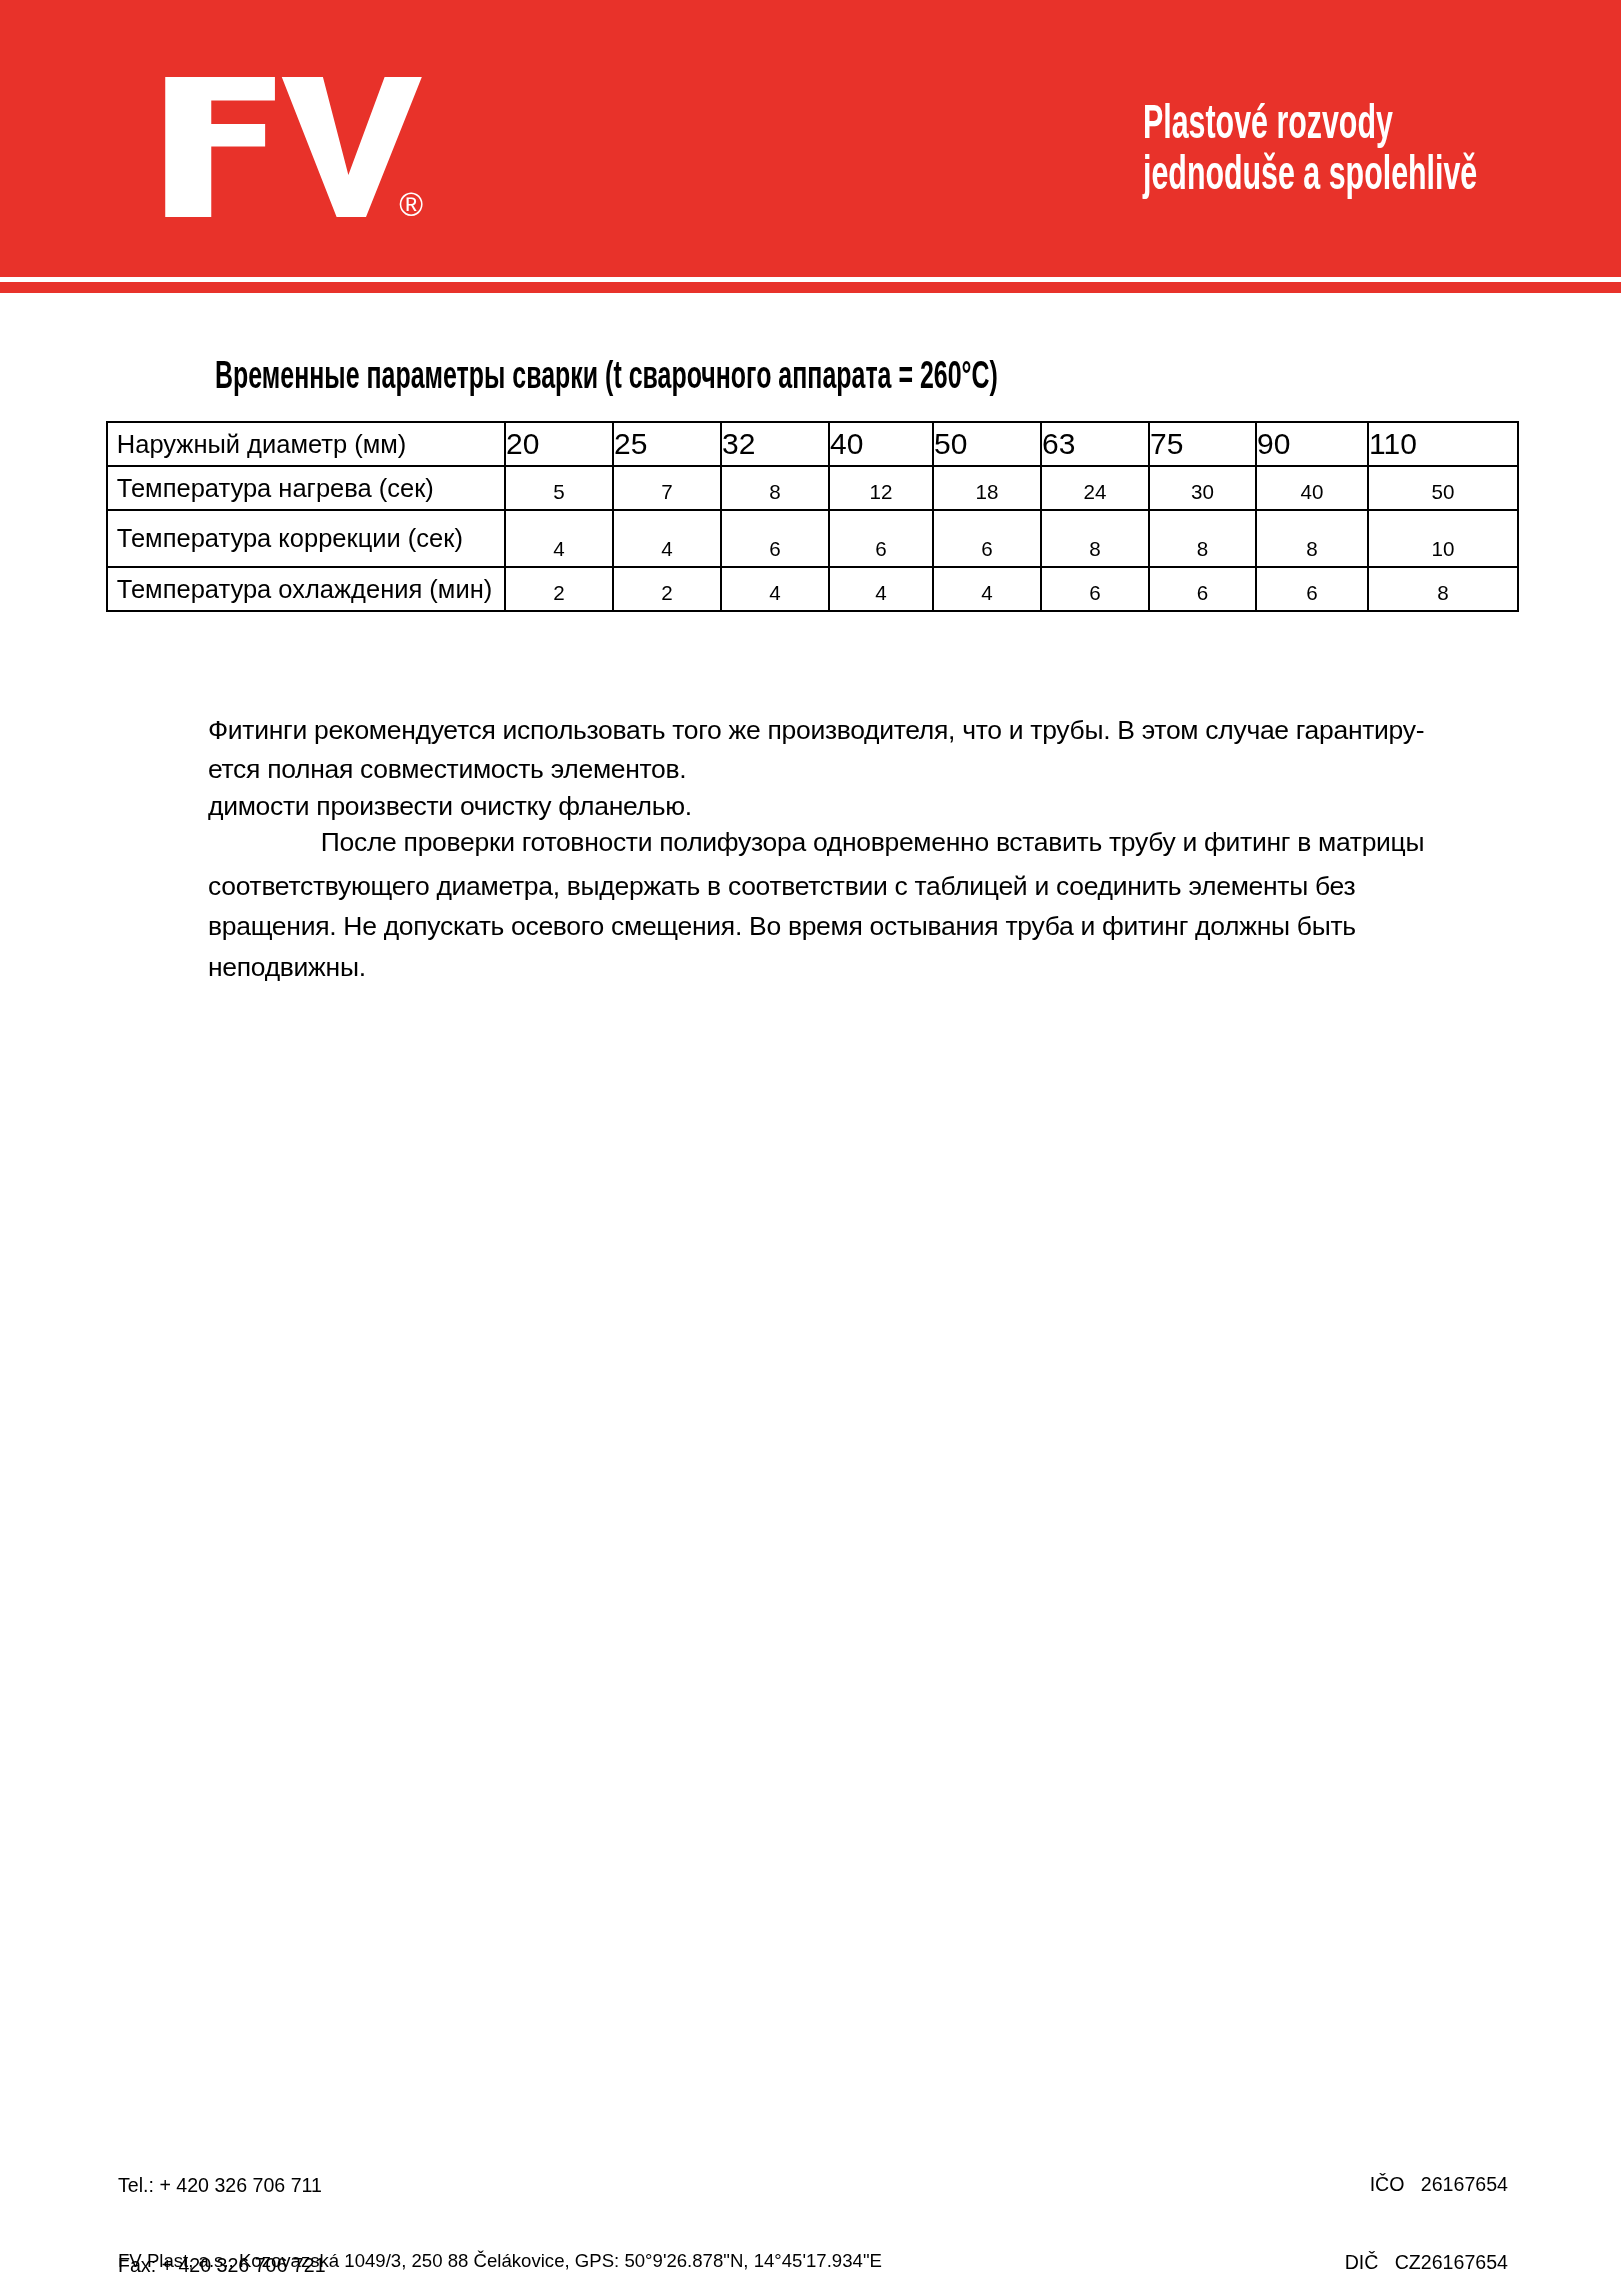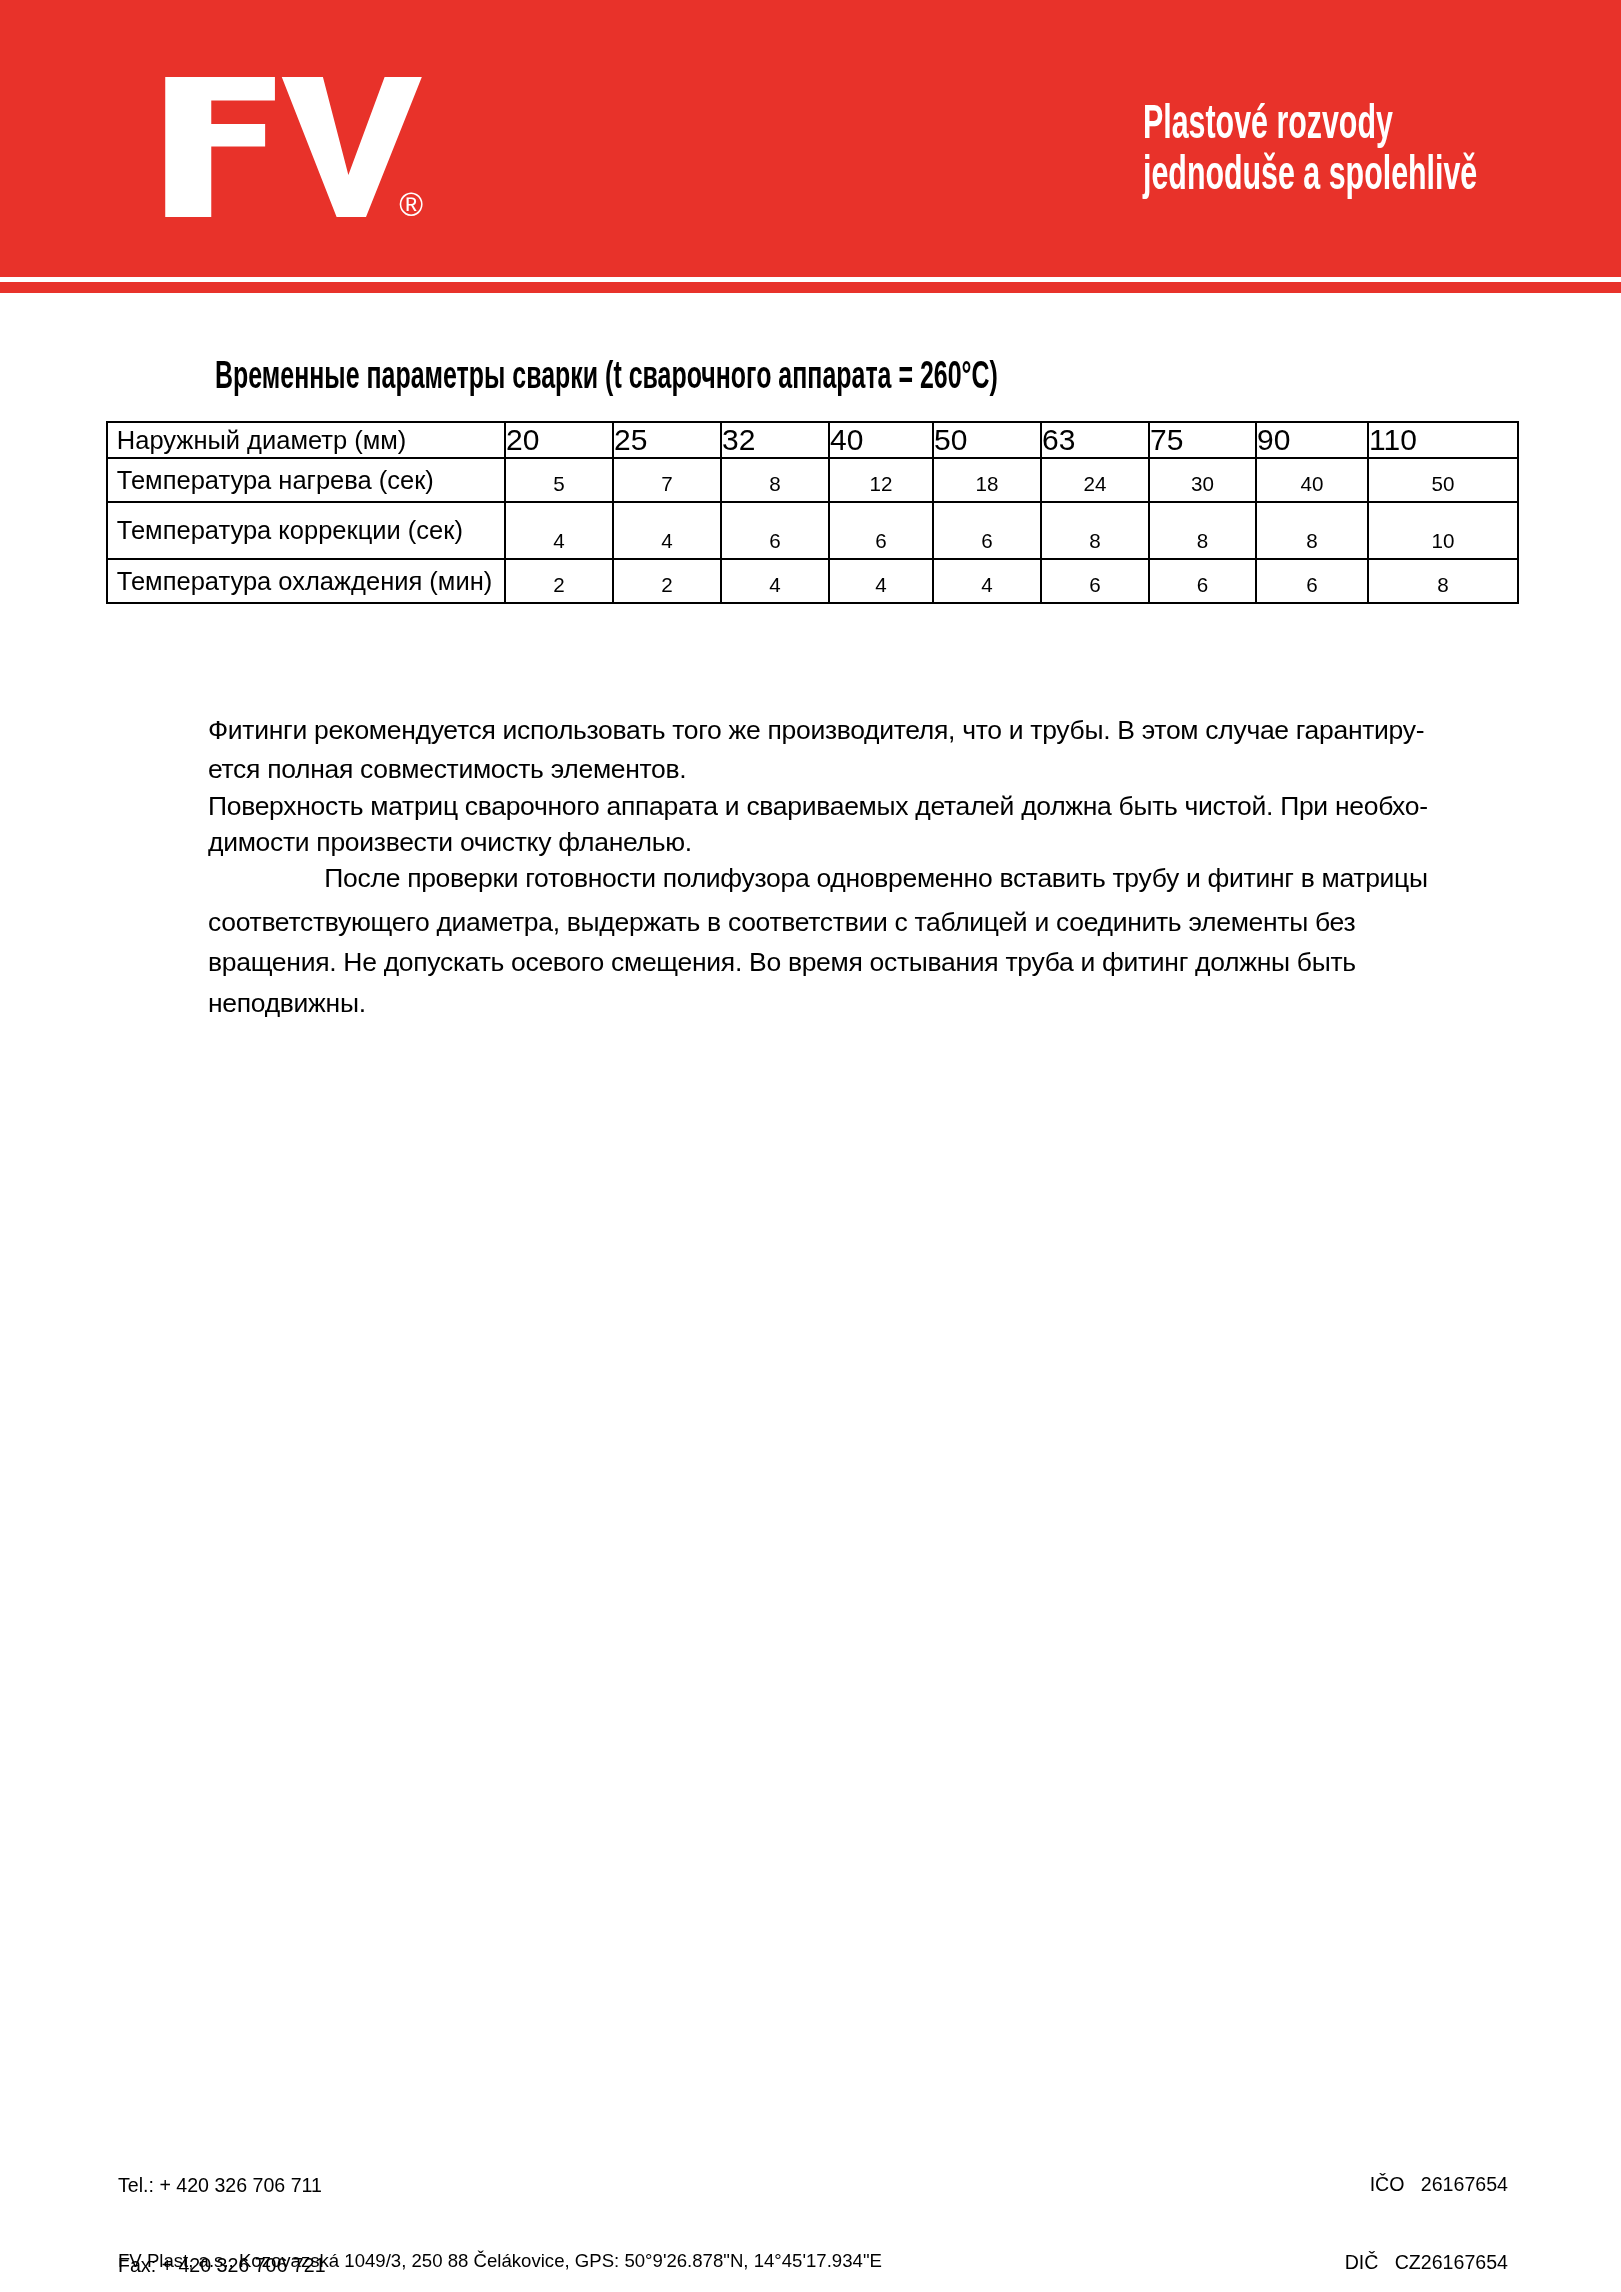--- a/index.html
+++ b/index.html
@@ -71,21 +71,21 @@
       <col style="width:108px">
       <col style="width:108px">
     <col style="width:104px">
       <col style="width:108px">
       <col style="width:108px">
       <col style="width:107px">
     <col style="width:112px">
       <col style="width:150px">
   </colgroup>
   <tbody>
-  <tr style="height:36px">
+  <tr style="height:44px">
     <td class="lbl">Наружный диаметр (мм)</td>
     <td class="num2">20</td>
     <td class="num2">25</td>
     <td class="num2">32</td>
     <td class="num2">40</td>
     <td class="num2">50</td>
     <td class="num2">63</td>
     <td class="num2">75</td>
     <td class="num2">90</td>
     <td class="num2">110</td>
@@ -125,21 +125,20 @@
     <td class="num3">6</td>
     <td class="num3">6</td>
     <td class="num3">8</td>
   </tr>
 </tbody>
   </table>
 
 <div class="bodytext">
   <div class="ln h40">Фитинги рекомендуется использовать того же производителя, что и трубы. В этом случае гарантиру-</div>
   <div class="ln h38">ется полная совместимость элементов.</div>
-  <div class="ln h37">Поверхность матриц сварочного аппарата и свариваемых деталей должна быть чистой. При необхо-</div>
   <div class="ln h37">димости произвести очистку фланелью.</div>
   <div class="ln h45">После проверки готовности полифузора одновременно вставить трубу и фитинг в матрицы</div>
   <div class="ln h41">соответствующего диаметра, выдержать в соответствии с таблицей и соединить элементы без</div>
   <div class="ln h42">вращения. Не допускать осевого смещения. Во время остывания труба и фитинг должны быть</div>
   <div class="ln h40">неподвижны.</div>
 </div>
 
 <div class="foot foot-contact">
   <div>Tel.: + 420 326 706 711</div>
   <div>Fax: + 420 326 706 721</div>

